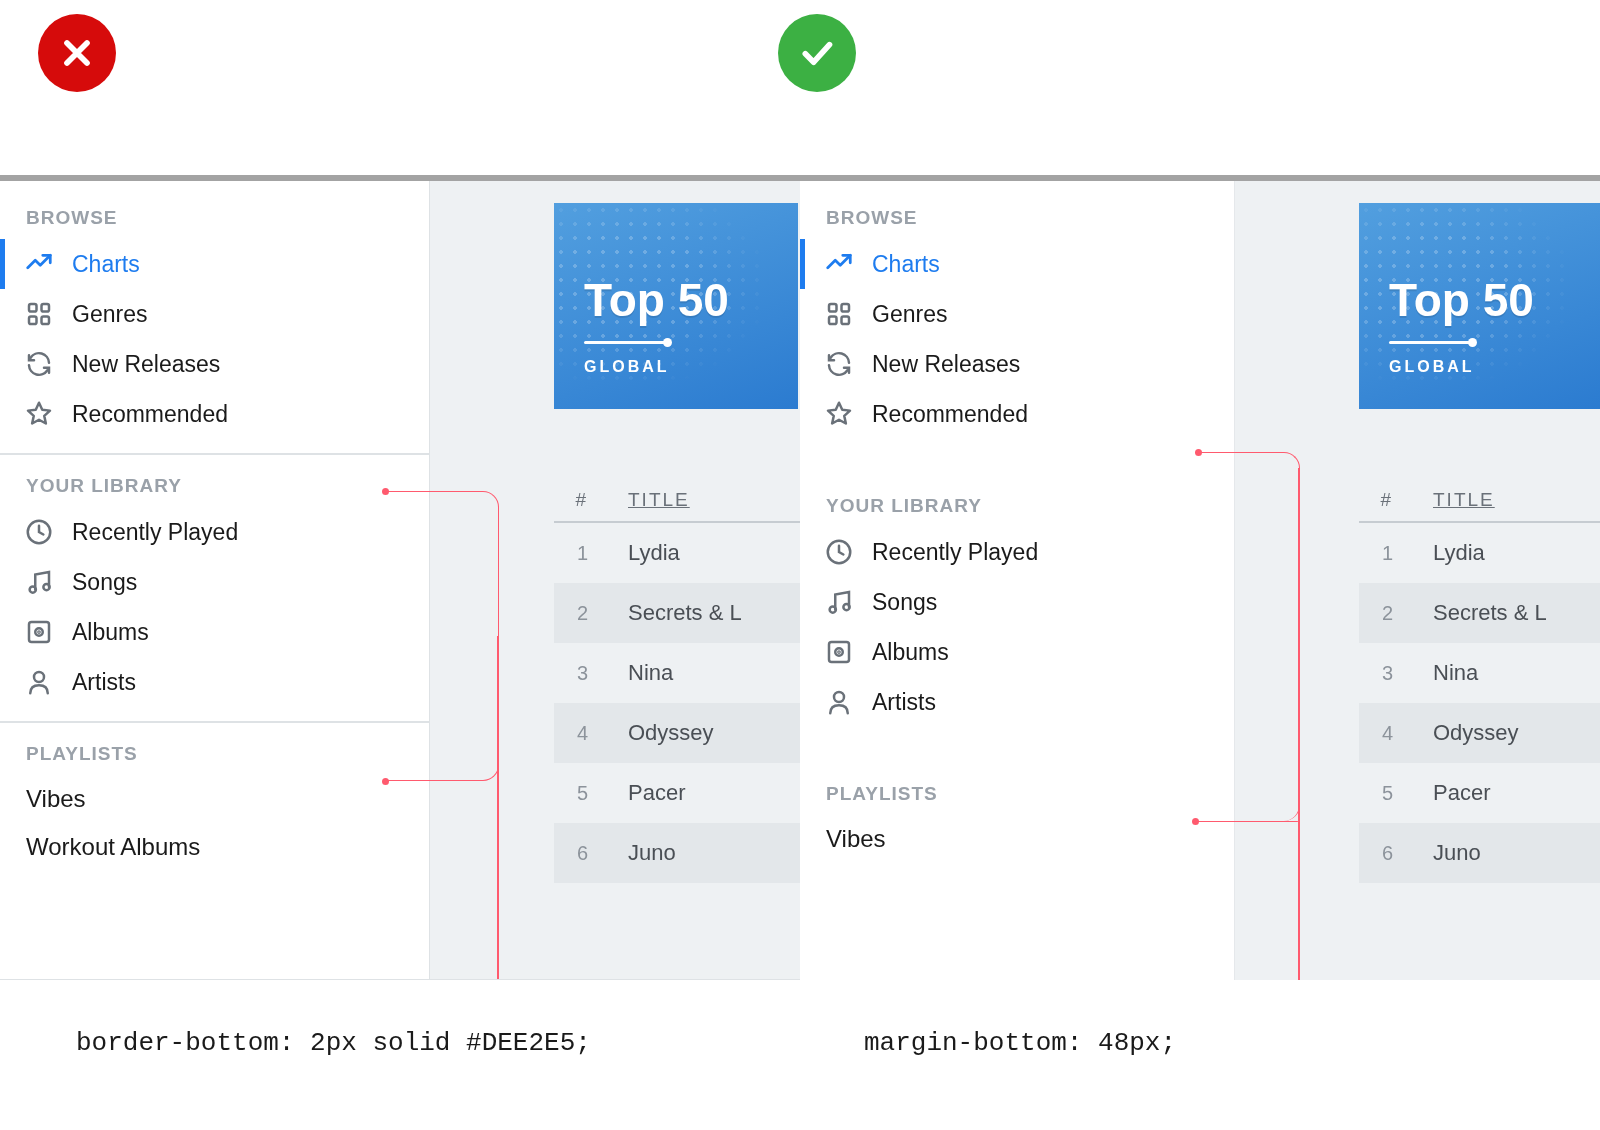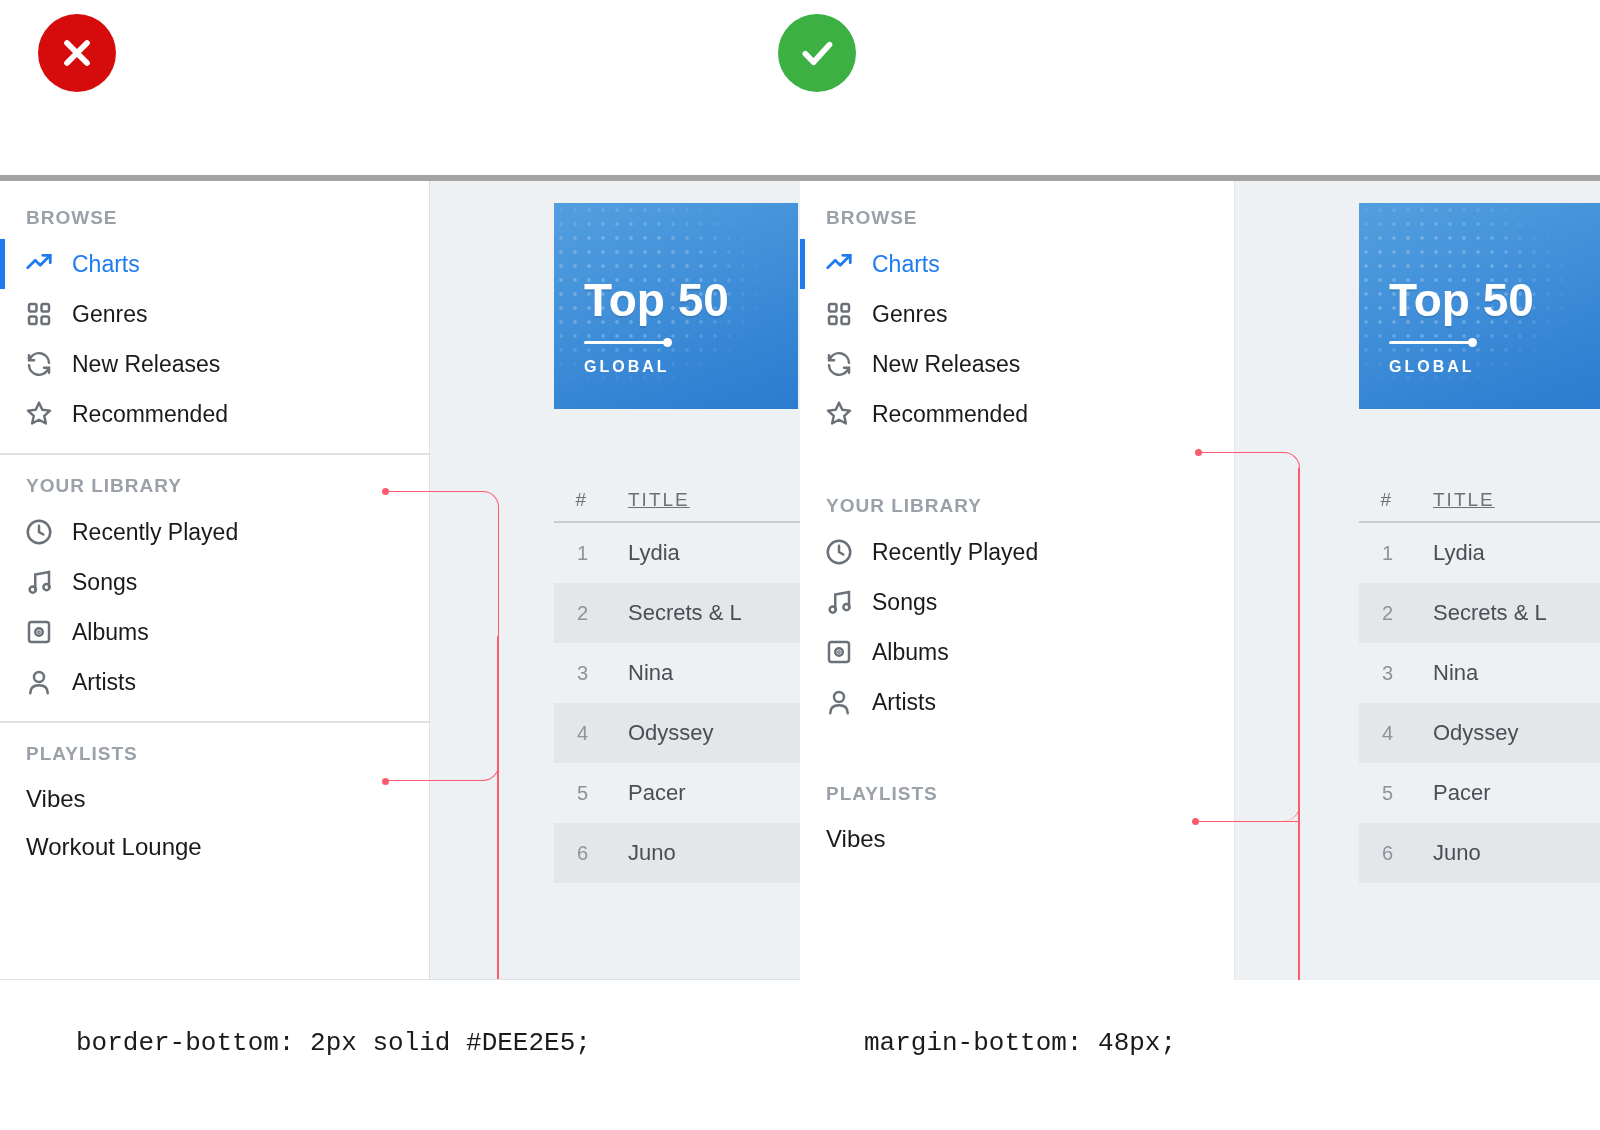--- a/index.html
+++ b/index.html
@@ -268,21 +268,21 @@
                 <path d="M5 21 C5 16.5 8 14.5 12 14.5 C16 14.5 19 16.5 19 21"></path>
               </svg>
             </span>
           <span>Artists</span>
         </div>
       </div>
 
       <div style="padding-top:16px">
         <div class="section-header">PLAYLISTS</div>
         <div class="nav-plain">Vibes</div>
-        <div class="nav-plain">Workout Lounge</div>
+        <div class="nav-plain">Workout Albums</div>
       </div>
     </div>
 
     <div class="content">
       <div class="album-art">
         <div class="dots"></div>
         <div class="t1">Top 50</div>
         <div class="line"></div>
         <div class="t2">GLOBAL</div>
       </div>

